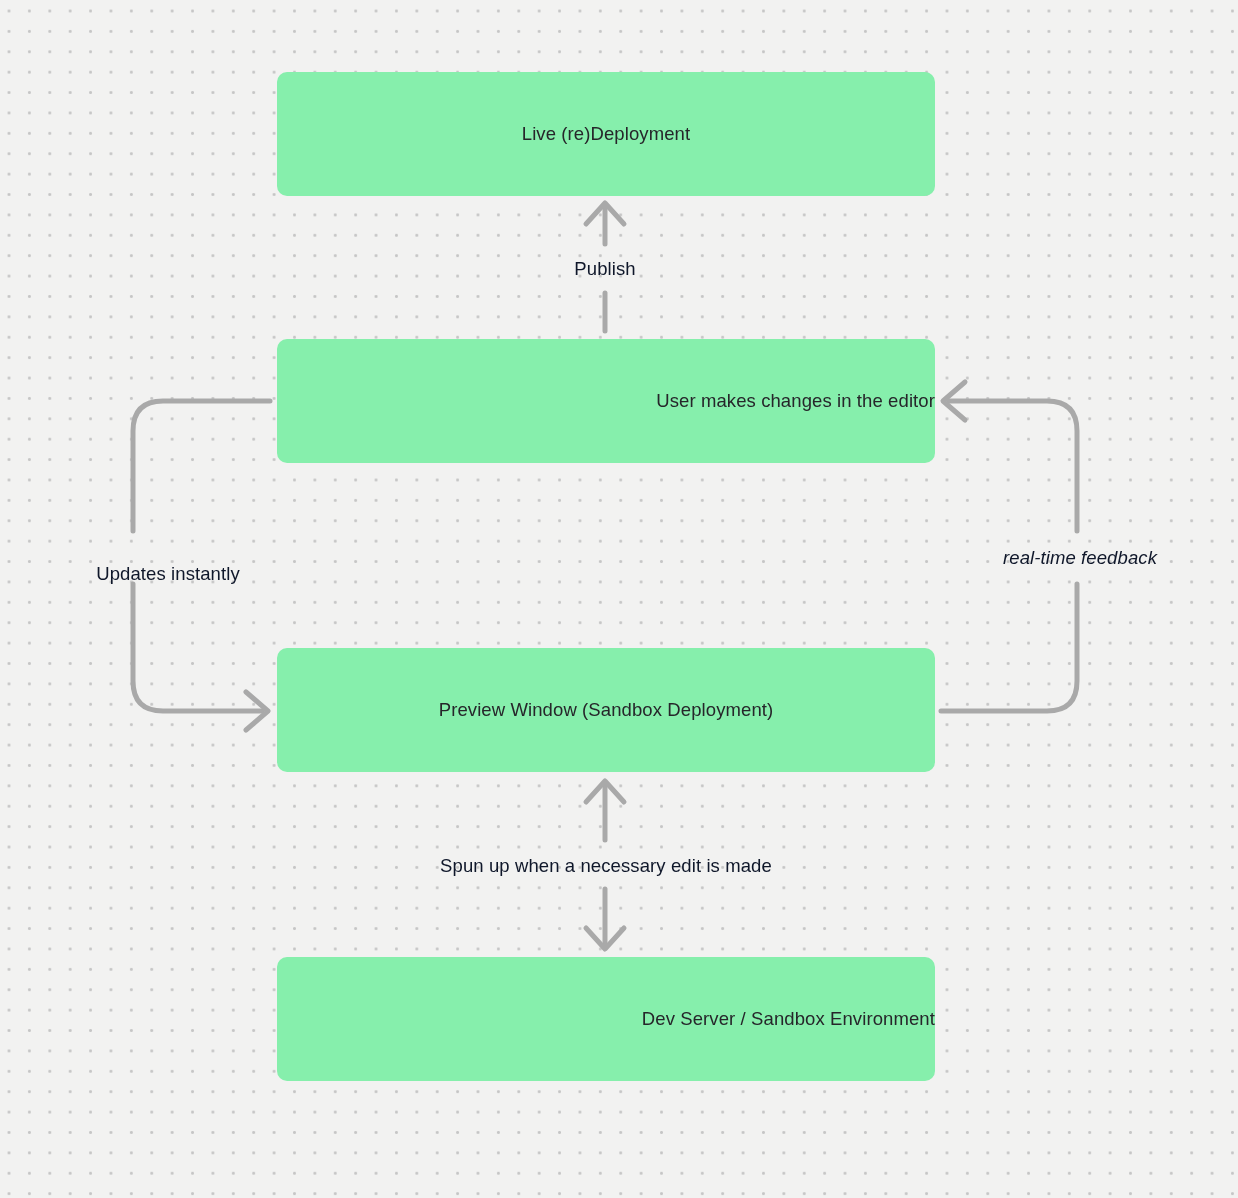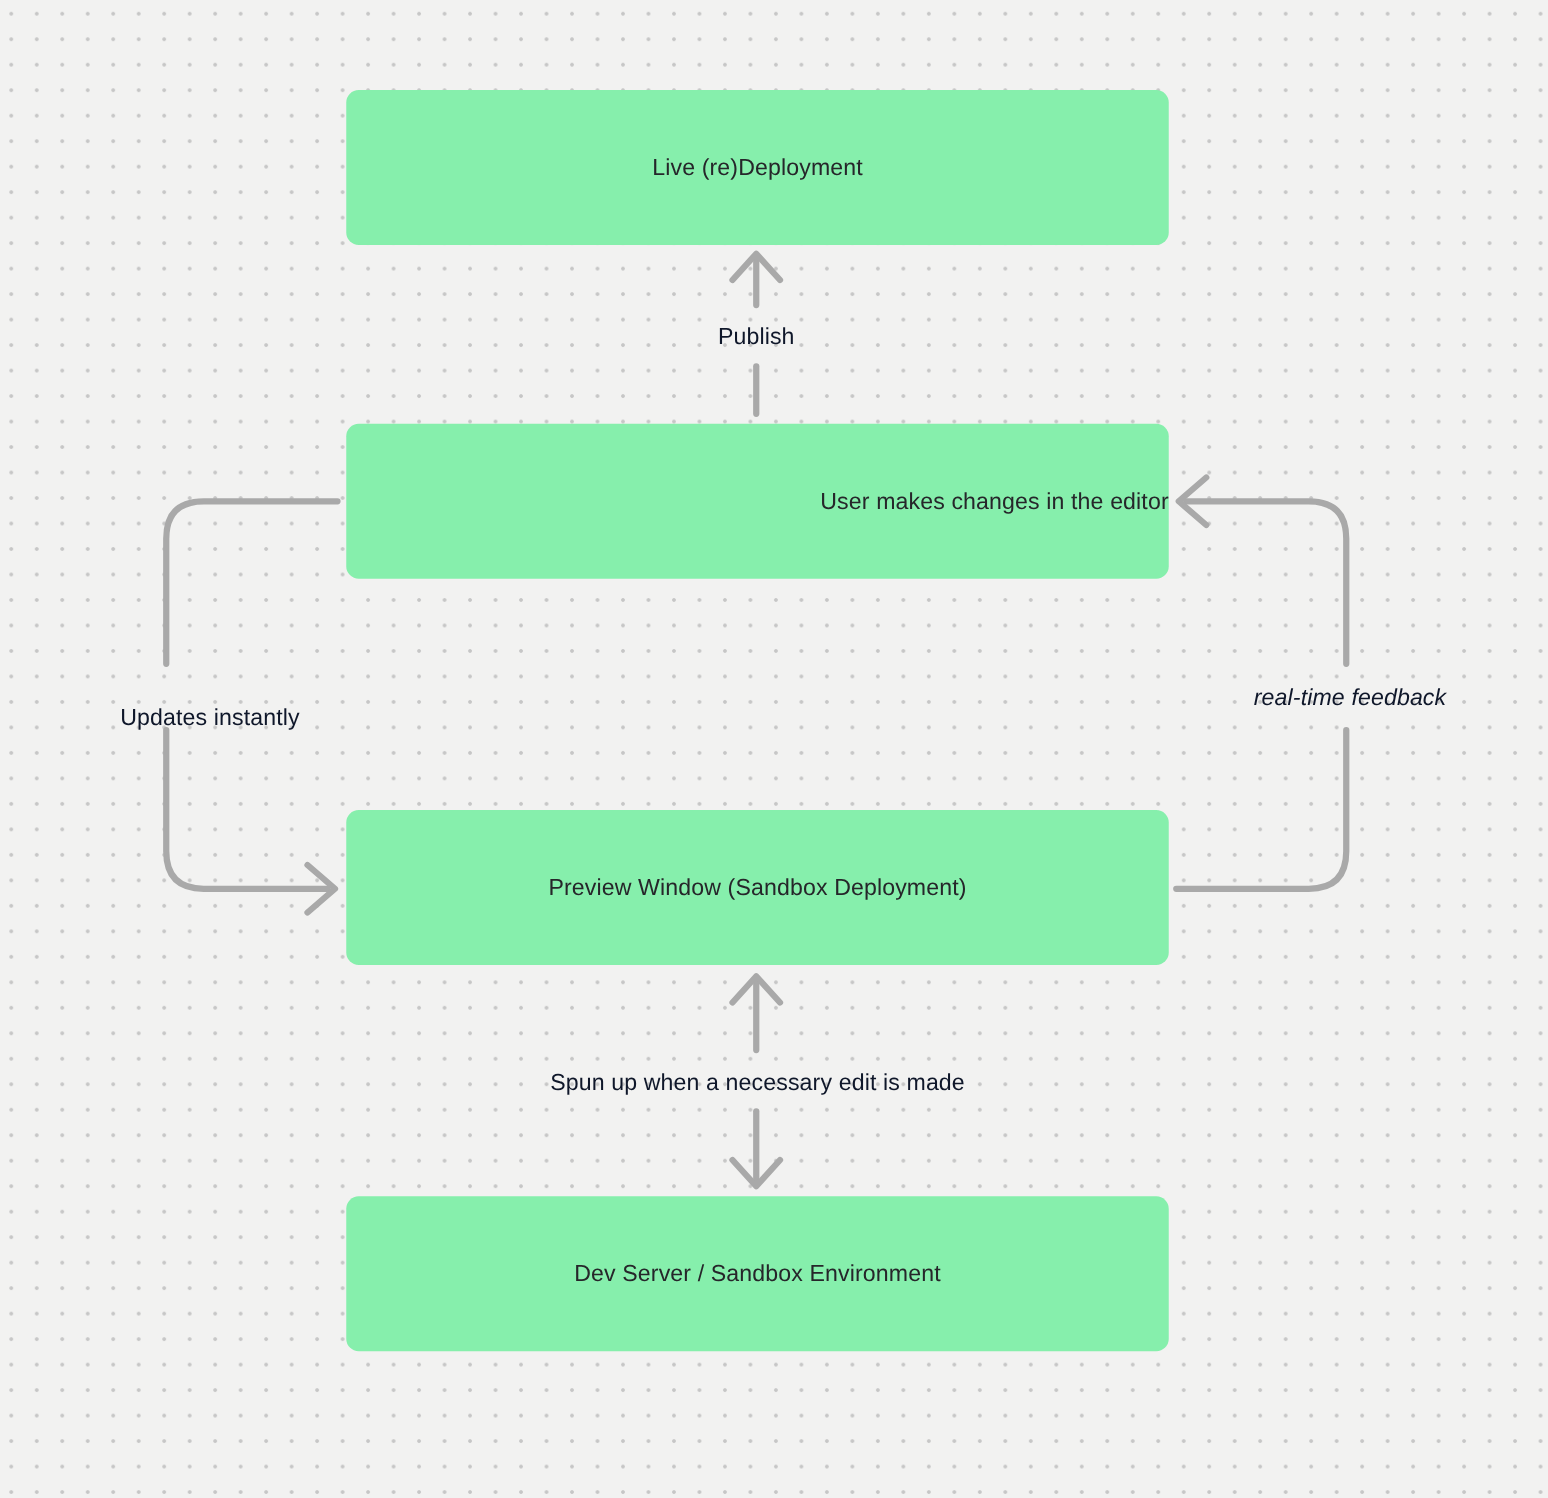--- a/index.html
+++ b/index.html
@@ -31,21 +31,21 @@
   }
   .node span {
     color: #26262a;
     font-size: 18.5px;
     letter-spacing: 0.1px;
     white-space: nowrap;
   }
   #node-0 { top: 72px; }
   #node-1 { top: 339px; justify-content: flex-end; }
   #node-2 { top: 648px; }
-  #node-3 { top: 957px; }
+  #node-3 { top: 957px; justify-content: flex-end; }
   .edge-label {
     position: absolute;
     transform: translate(-50%, -50%);
     color: #0f172a;
     font-size: 18.5px;
     letter-spacing: 0.1px;
     white-space: nowrap;
   }
   #edge-label-0 { left: 605px; top: 269px; }
   #edge-label-1 { left: 133px; top: 574px; margin-left: 35px; }

